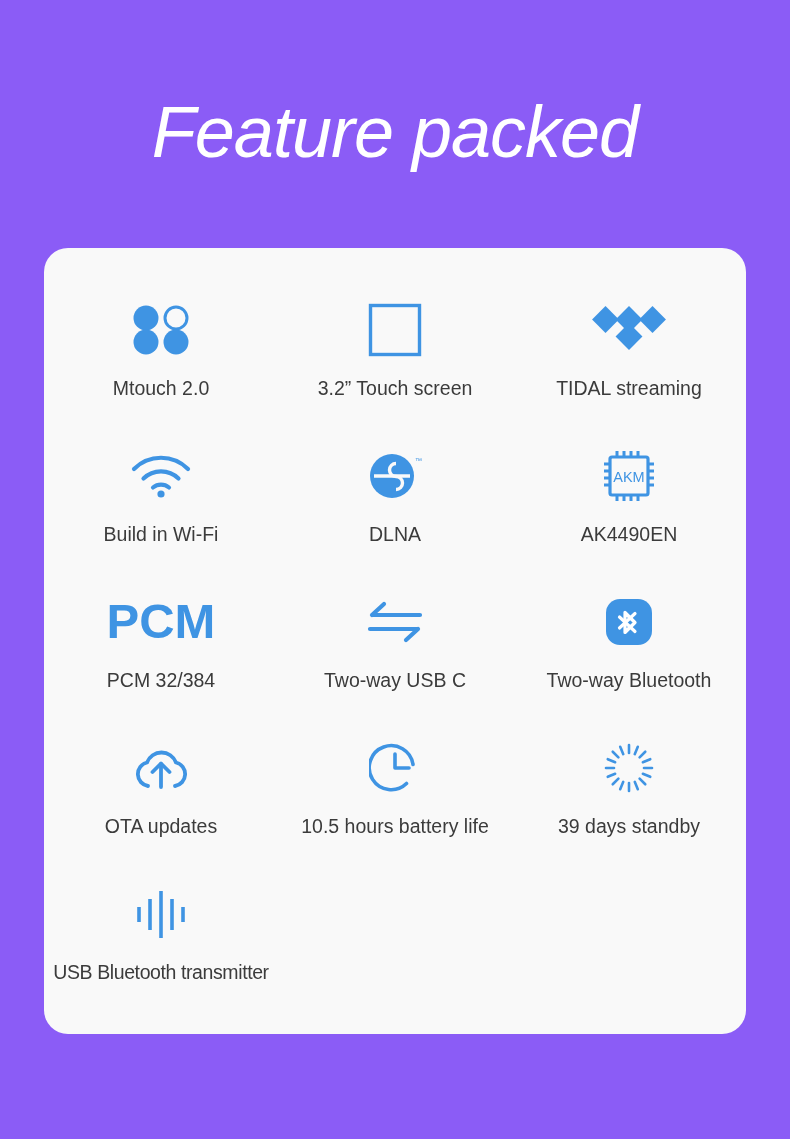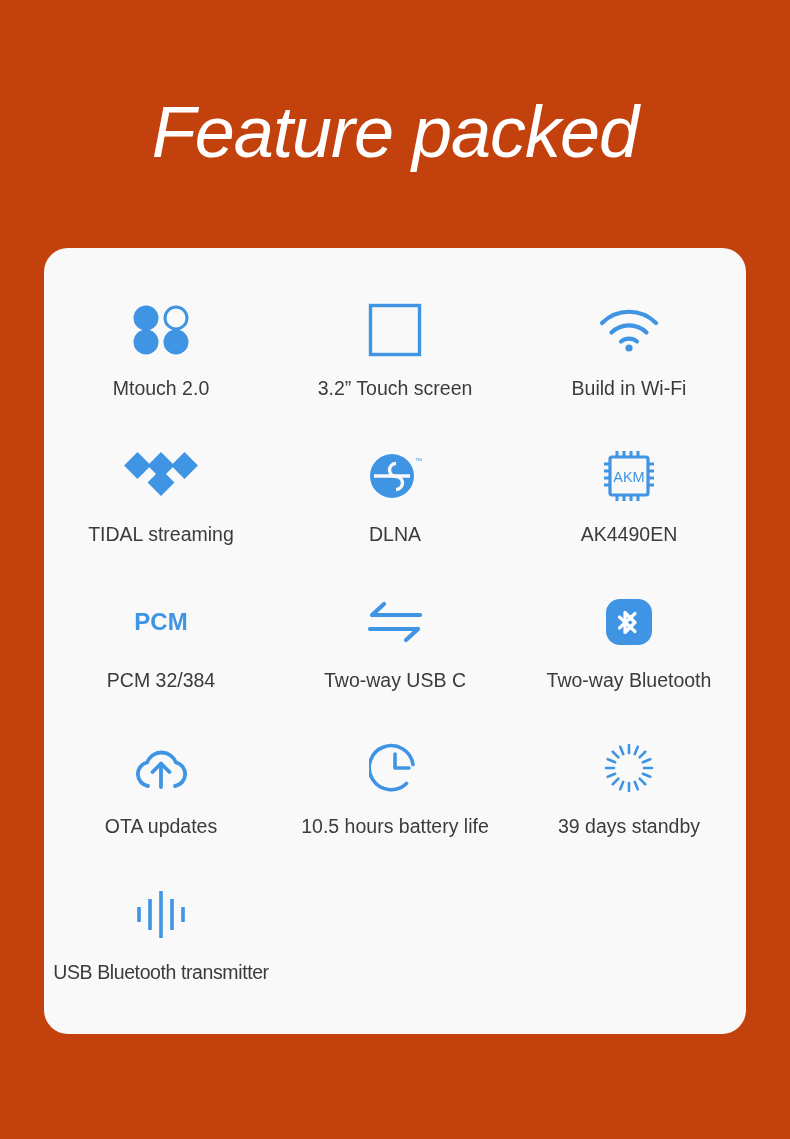--- a/index.html
+++ b/index.html
@@ -12,21 +12,21 @@
   body {
     background: #76b2d6;
     font-family: "Liberation Sans", sans-serif;
     overflow: hidden;
   }
 
   .page {
     position: relative;
     width: 790px;
     height: 1139px;
-    background: #c2410c;
+    background: #8b5cf6;
   }
 
   
   .title {
     position: absolute;
     top: 86px;
     left: 0;
     width: 790px;
     text-align: center;
     font-size: 72px;
@@ -101,21 +101,21 @@
     font-size: 38px;
     color: #3f94e3;
     letter-spacing: -1px;
     line-height: 1;
   }
   .dsd-mark .mid { font-style: italic; }
 
   .pcm-mark {
     font-family: "Liberation Sans", sans-serif;
     font-weight: 700;
-    font-size: 24px;
+    font-size: 49px;
     color: #3f94e3;
     letter-spacing: 0px;
     line-height: 1;
   }
 </style>
 </head>
 <body>
 
 <div class="page">
 
@@ -140,40 +140,40 @@
         <div class="icon-wrap">
           <svg width="54" height="54" viewBox="0 0 54 54">
             <rect x="2.5" y="2.5" width="49" height="49" fill="none" stroke="#3f94e3" stroke-width="3.4"></rect>
           </svg>
         </div>
         <div class="cell-label">3.2” Touch screen</div>
       </div>
 
       <div class="cell">
         <div class="icon-wrap">
+          <svg width="74" height="48" viewBox="0 0 74 48">
+            <rect x="4" y="4" width="19" height="19" transform="rotate(45 13.5 13.5)" fill="#3f94e3"></rect>
+            <rect x="27.5" y="4" width="19" height="19" transform="rotate(45 37 13.5)" fill="#3f94e3"></rect>
+            <rect x="51" y="4" width="19" height="19" transform="rotate(45 60.5 13.5)" fill="#3f94e3"></rect>
+            <rect x="27.5" y="21" width="19" height="19" transform="rotate(45 37 30.5)" fill="#3f94e3"></rect>
+          </svg>
+        </div>
+        <div class="cell-label">TIDAL streaming</div>
+      </div>
+
+      <div class="cell">
+        <div class="icon-wrap">
           <svg width="62" height="44" viewBox="0 0 62 44">
             <path d="M4 15 A38 38 0 0 1 58 15" fill="none" stroke="#3f94e3" stroke-width="4.2" stroke-linecap="round"></path>
             <path d="M13.5 24.5 A25 25 0 0 1 48.5 24.5" fill="none" stroke="#3f94e3" stroke-width="4.2" stroke-linecap="round"></path>
             <path d="M23 33.5 A12.5 12.5 0 0 1 39 33.5" fill="none" stroke="#3f94e3" stroke-width="4.2" stroke-linecap="round"></path>
             <circle cx="31" cy="40" r="3.6" fill="#3f94e3"></circle>
           </svg>
         </div>
         <div class="cell-label">Build in Wi-Fi</div>
-      </div>
-
-      <div class="cell">
-        <div class="icon-wrap">
-          <svg width="74" height="48" viewBox="0 0 74 48">
-            <rect x="4" y="4" width="19" height="19" transform="rotate(45 13.5 13.5)" fill="#3f94e3"></rect>
-            <rect x="27.5" y="4" width="19" height="19" transform="rotate(45 37 13.5)" fill="#3f94e3"></rect>
-            <rect x="51" y="4" width="19" height="19" transform="rotate(45 60.5 13.5)" fill="#3f94e3"></rect>
-            <rect x="27.5" y="21" width="19" height="19" transform="rotate(45 37 30.5)" fill="#3f94e3"></rect>
-          </svg>
-        </div>
-        <div class="cell-label">TIDAL streaming</div>
       </div>
 
 
       <div class="cell">
         <div class="icon-wrap">
           <svg width="58" height="50" viewBox="0 0 58 50">
             <circle cx="26" cy="25" r="22" fill="#3f94e3"></circle>
             <path d="M8 25 H44" stroke="#f9f9f9" stroke-width="3.4"></path>
             <path d="M30 12.5 a6.5 6.5 0 1 0 0 13 a6.5 6.5 0 1 1 0 13" fill="none" stroke="#f9f9f9" stroke-width="3.4"></path>
             <text x="49" y="12" font-family="Liberation Sans, sans-serif" font-size="7" fill="#3f94e3">™</text>

